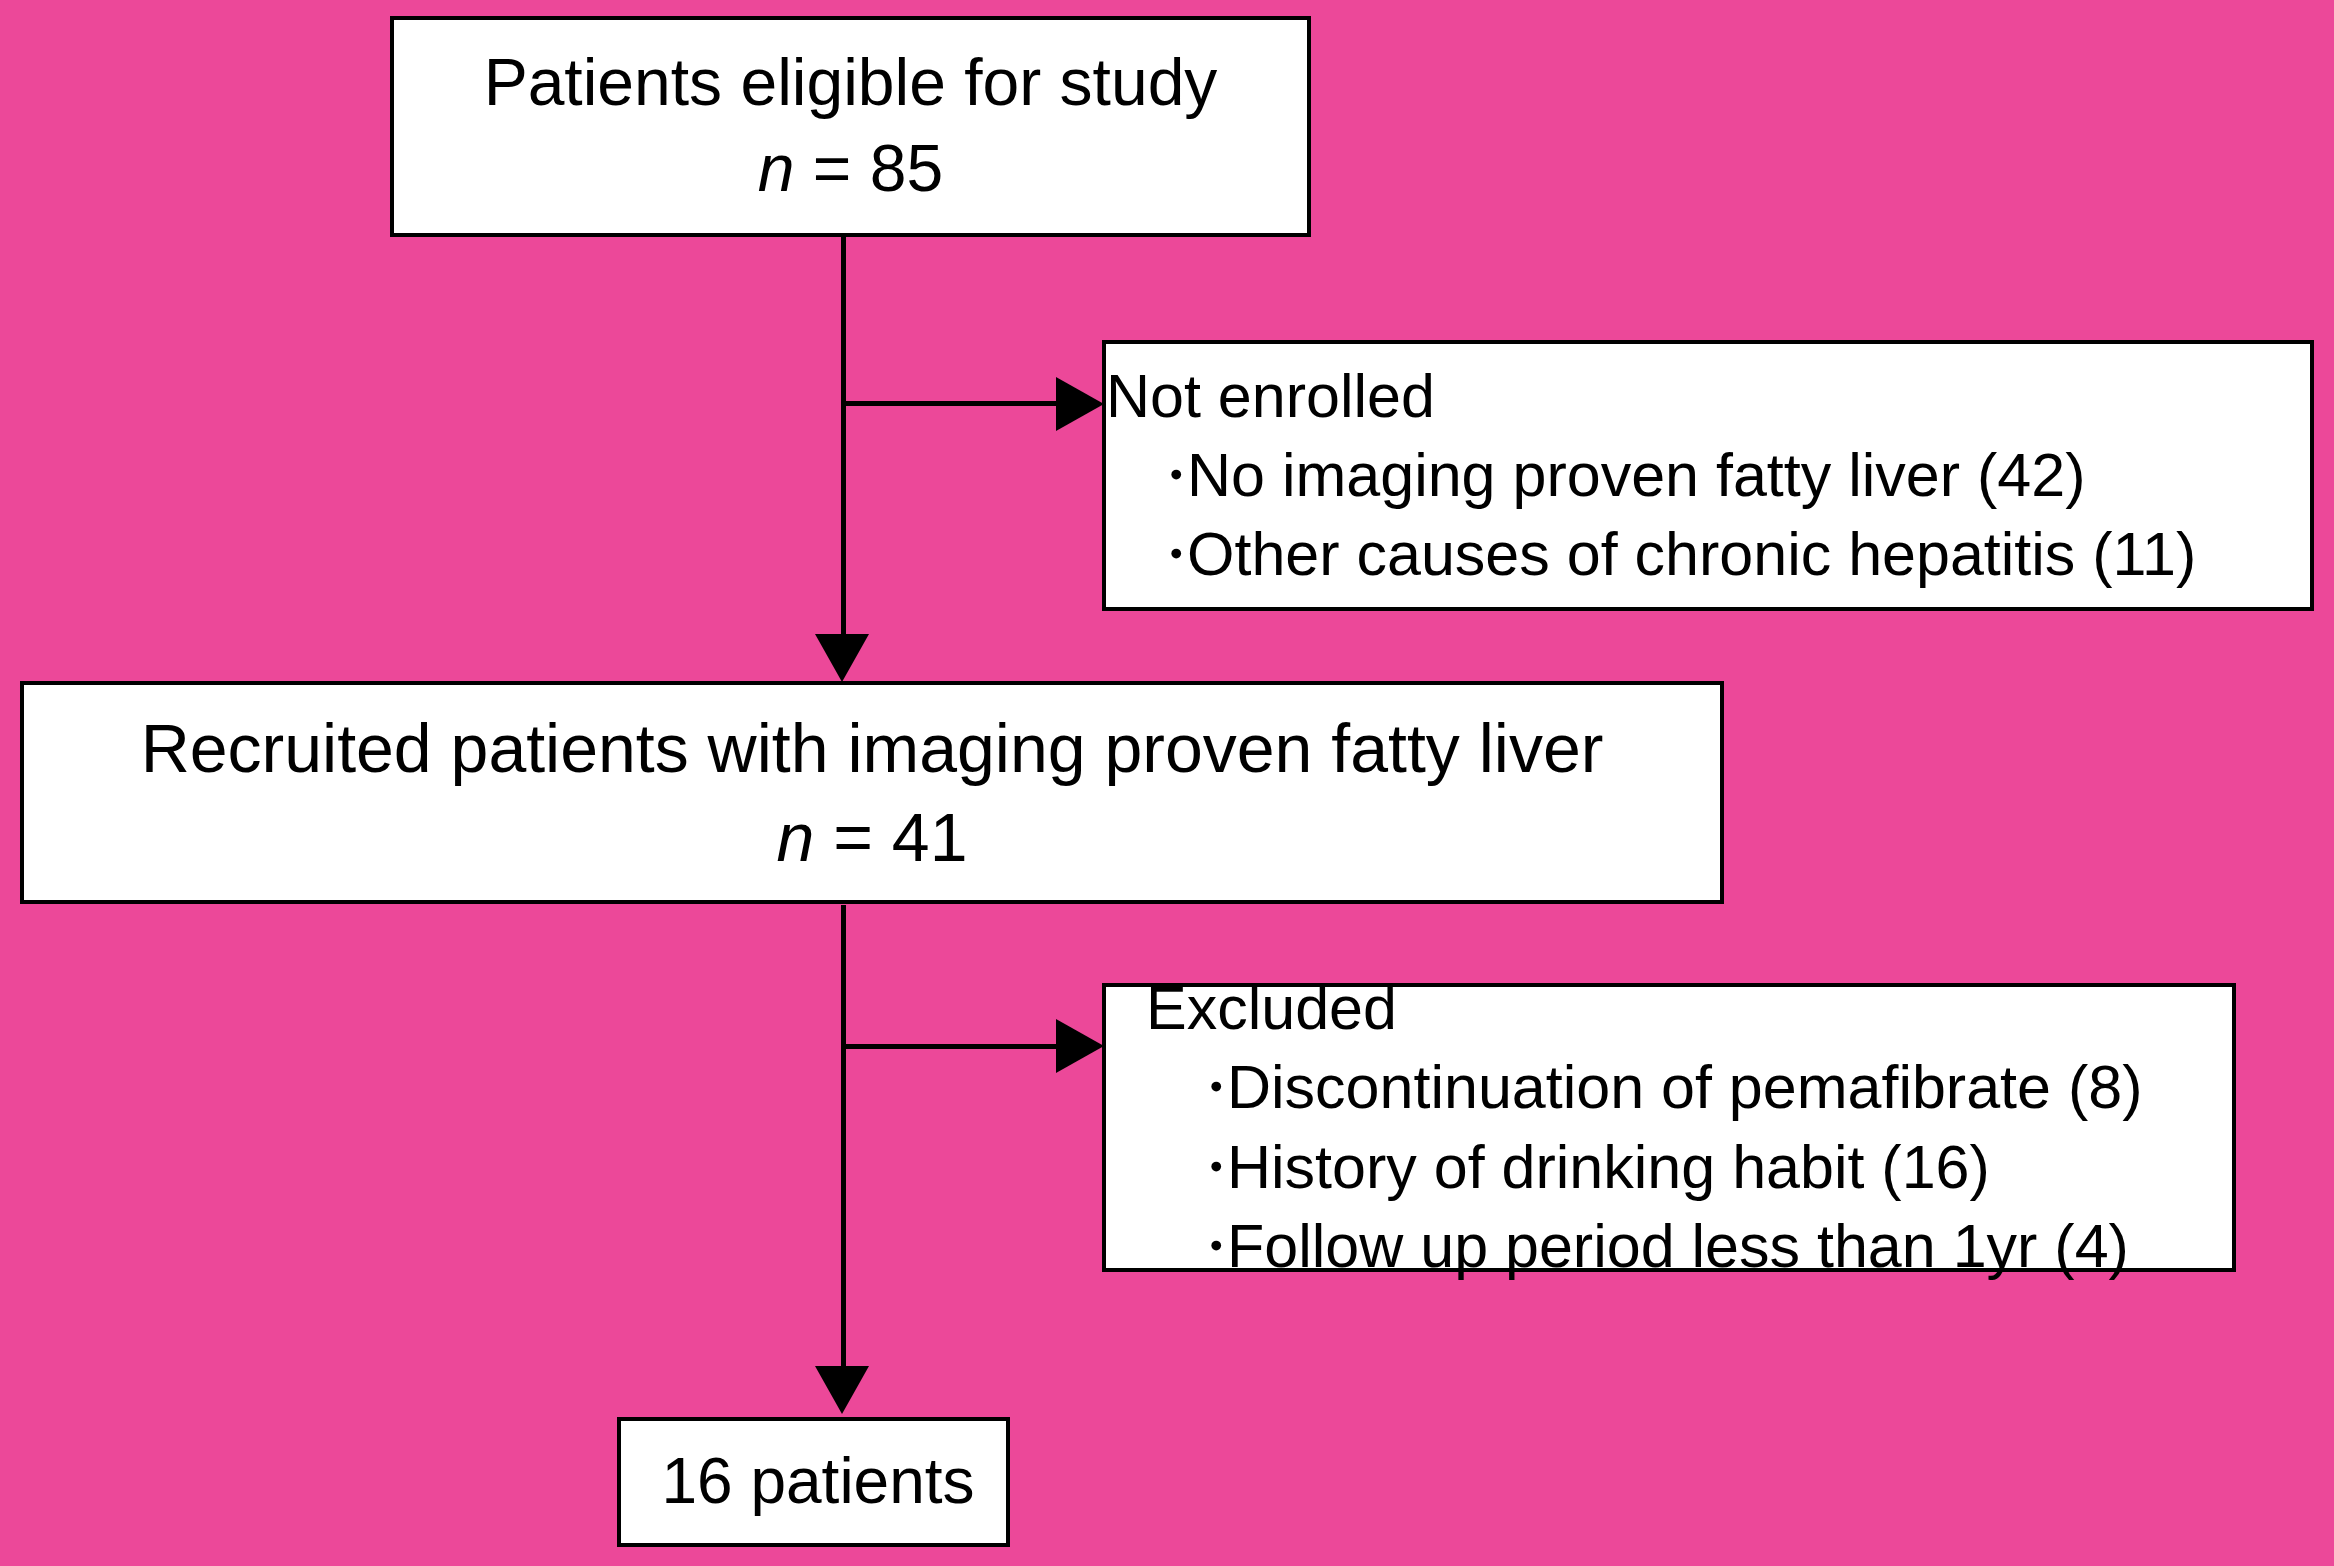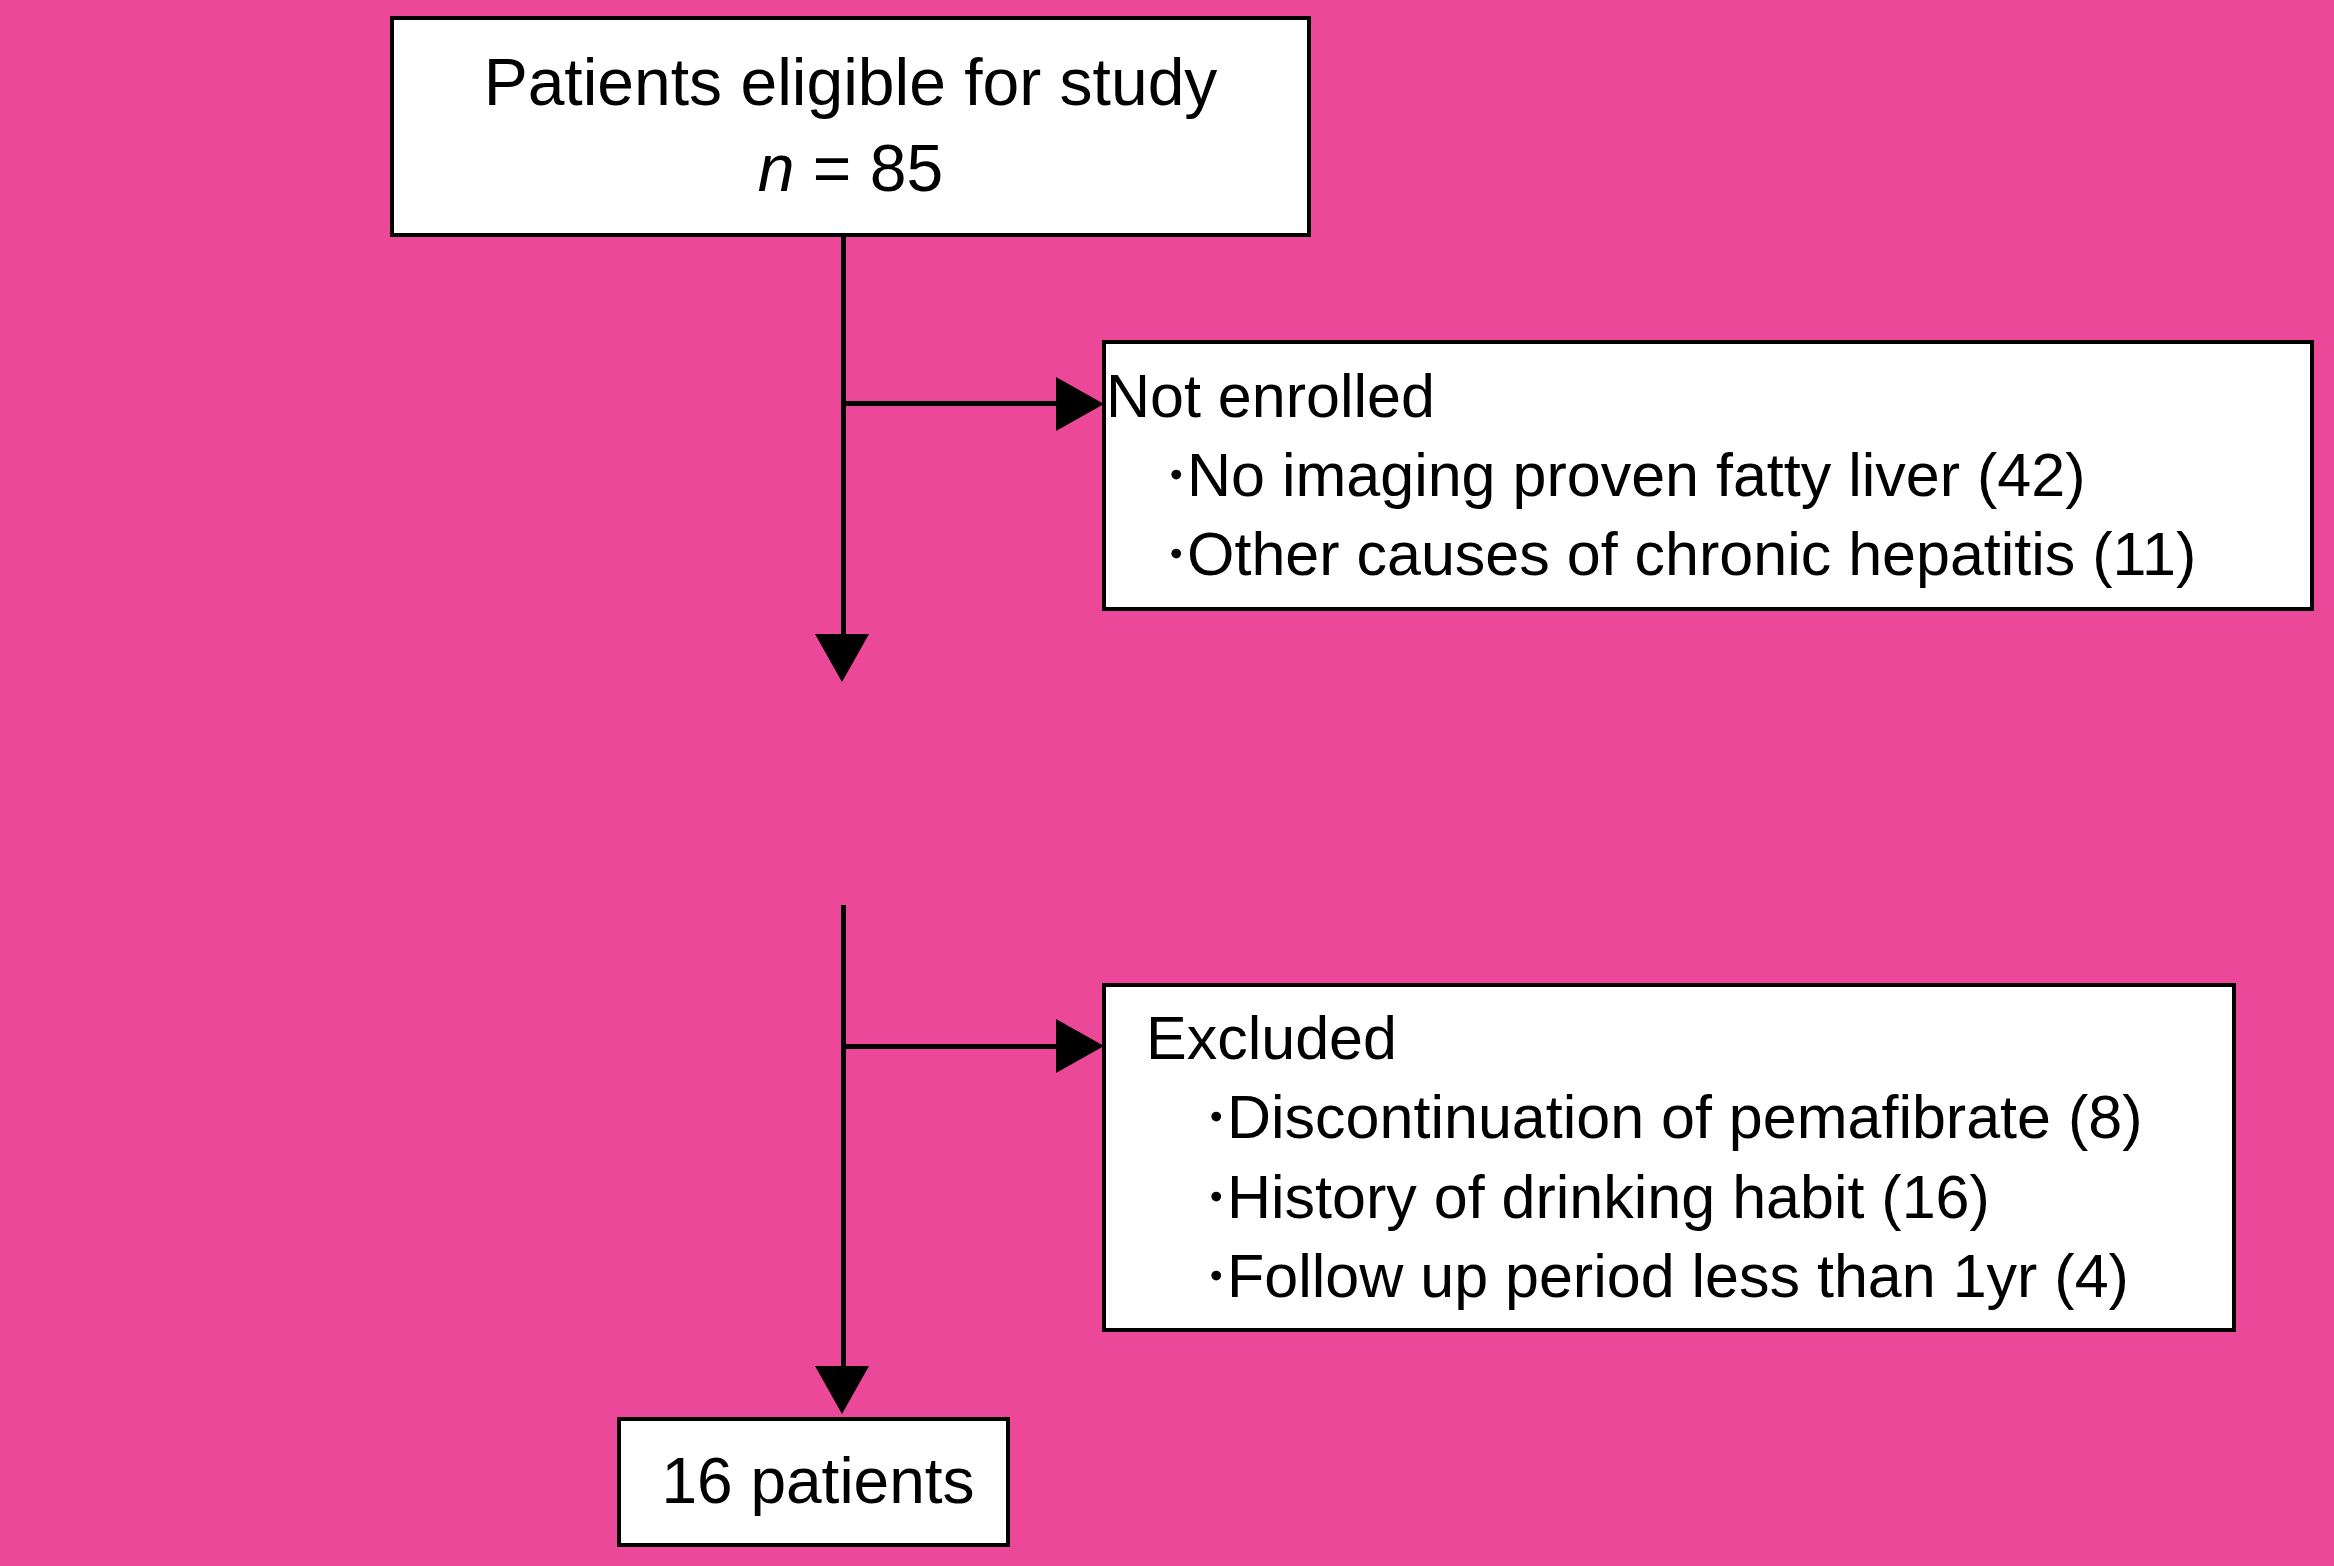--- a/index.html
+++ b/index.html
@@ -108,28 +108,32 @@
     <div class="bullet-line pad-left">
       <span class="bullet-dot">・</span>
         <span>No imaging proven fatty liver (42)</span>
     </div>
     <div class="bullet-line pad-left">
       <span class="bullet-dot">・</span>
         <span>Other causes of chronic hepatitis (11)</span>
     </div>
   </div>
 
+  <div class="box box-centered" style="left:20px; top:681px; width:1704px; height:223px;">
+    <div class="heading-line" style="font-size:68px;">Recruited patients with imaging proven fatty liver</div>
+    <div class="heading-line" style="font-size:68px;"><span class="n-italic">n</span><span> = 41</span></div>
+  </div>
 
   <div class="vline" style="left:841px; top:905px; height:464px;"></div>
   <div class="arrow-down" style="left:815px; top:1366px;"></div>
 
   <div class="hline" style="left:841px; top:1044px; width:230px;"></div>
   <div class="arrow-right" style="left:1056px; top:1019px;"></div>
 
-  <div class="box box-left" style="left:1102px; top:983px; width:1134px; height:349px; padding-left:40px;">
+  <div class="box box-left" style="left:1102px; top:983px; width:1134px; height:289px; padding-left:40px;">
     <div class="heading-line">Excluded</div>
     <div class="bullet-line pad-left">
       <span class="bullet-dot">・</span>
         <span>Discontinuation of pemafibrate (8)</span>
     </div>
     <div class="bullet-line pad-left">
       <span class="bullet-dot">・</span>
         <span>History of drinking habit (16)</span>
     </div>
     <div class="bullet-line pad-left">

